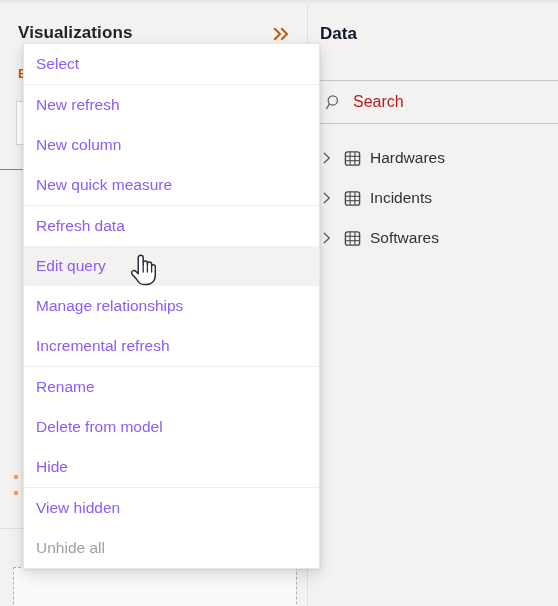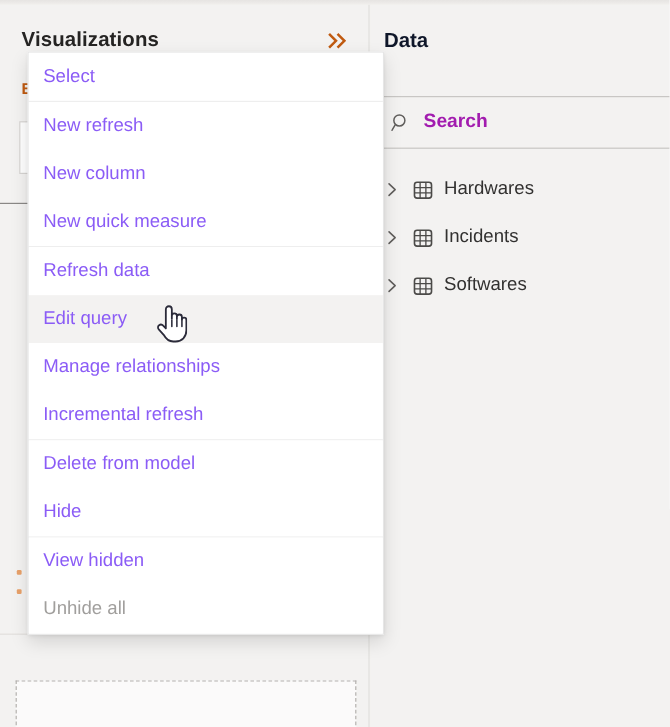--- a/index.html
+++ b/index.html
@@ -137,22 +137,21 @@
   }
   .search-icon {
     margin-left: 16px;
     width: 18px; height: 18px;
     display: flex; align-items: center; justify-content: center;
     flex: 0 0 auto;
   }
   .search-text {
     margin-left: 10px;
     font-size: 16px;
-    color: #a21caf;
-    font-weight: bold;
+    color: #b91c1c;
   }
 
   .tree {
     position: absolute;
     left: 0; top: 134px;
     width: 249px;
     text-align: center;
   }
   .tree-row {
     display: flex;
@@ -327,20 +326,21 @@
       <div class="menu-sep"></div>
       <div class="menu-item">New refresh</div>
       <div class="menu-item">New column</div>
       <div class="menu-item">New quick measure</div>
       <div class="menu-sep"></div>
       <div class="menu-item">Refresh data</div>
       <div class="menu-item is-hovered">Edit query</div>
       <div class="menu-item">Manage relationships</div>
       <div class="menu-item">Incremental refresh</div>
       <div class="menu-sep"></div>
+      <div class="menu-item">Rename</div>
       <div class="menu-item">Delete from model</div>
       <div class="menu-item">Hide</div>
       <div class="menu-sep"></div>
       <div class="menu-item">View hidden</div>
       <div class="menu-item is-disabled">Unhide all</div>
     </div>
 
   <div class="cursor-hand" style="left: 130px; top: 253px;">
     <svg width="26" height="34" viewBox="0 0 26 34">
       <path d="M8.2 16.5 L8.2 4.9 C8.2 3.3 9.3 2.2 10.7 2.2 C12.1 2.2 13.2 3.3 13.2 4.9

